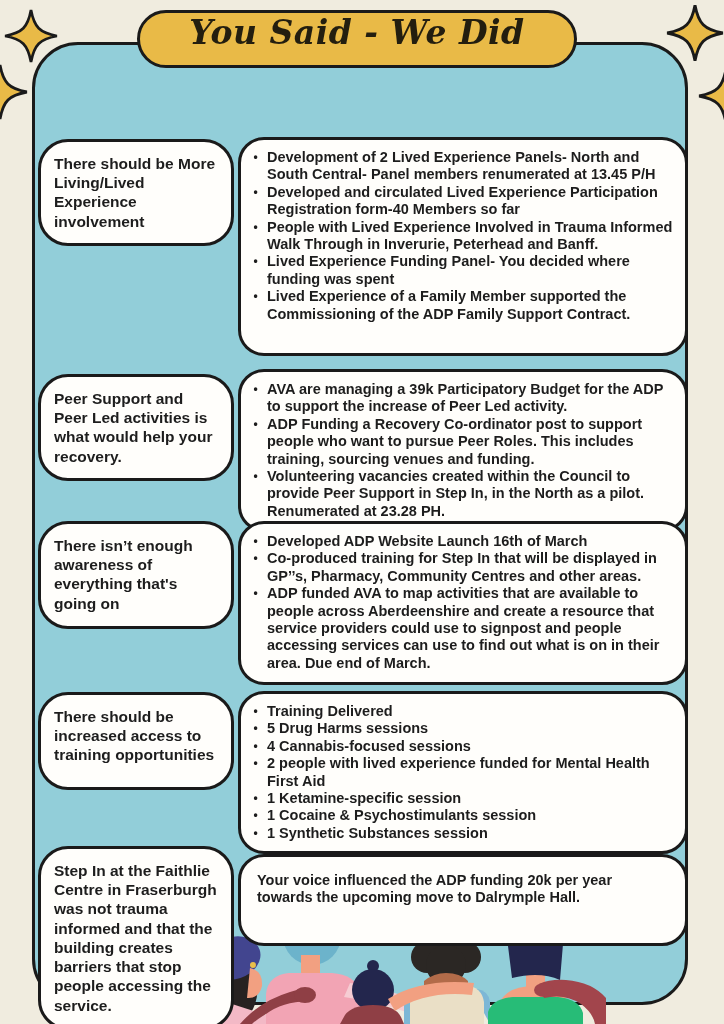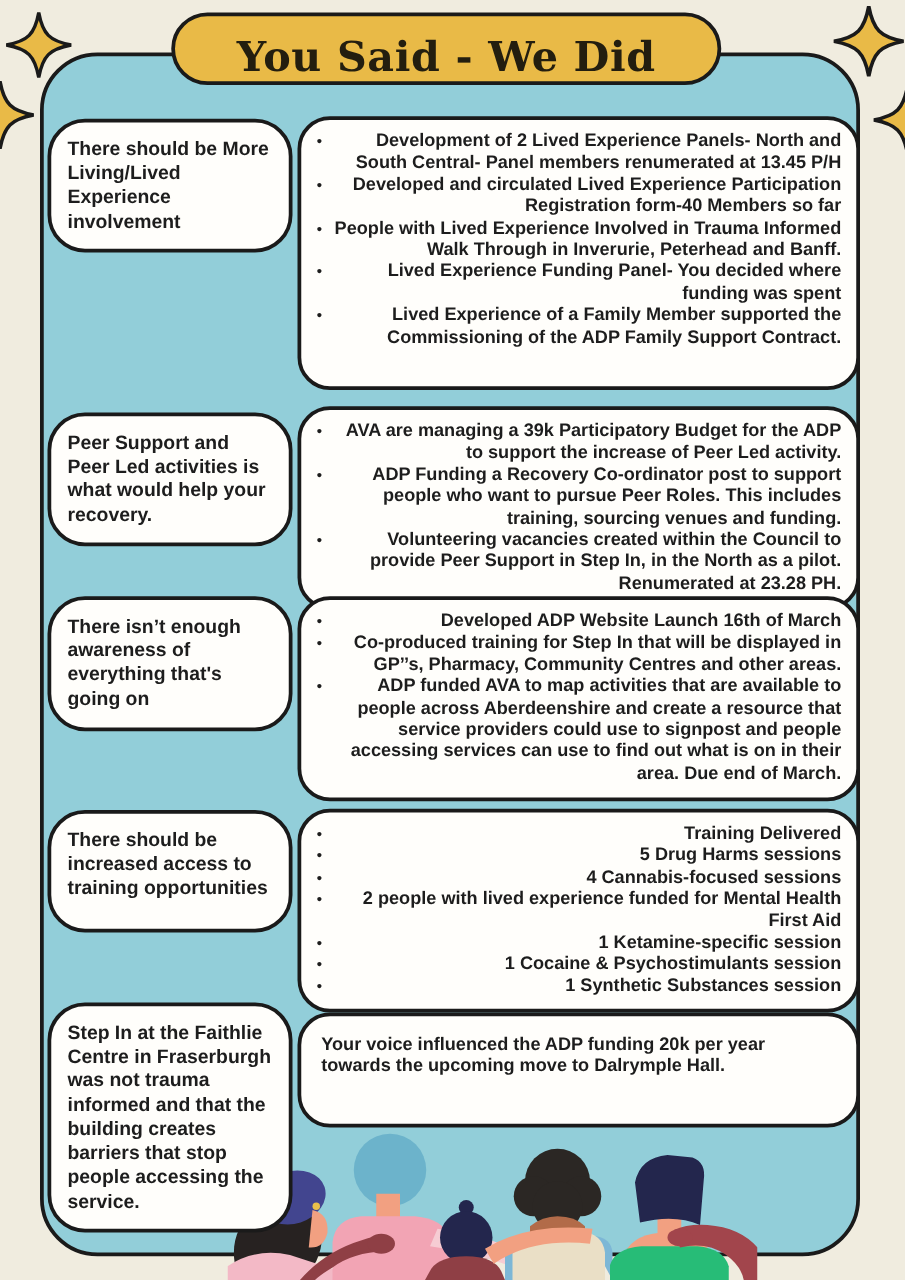--- a/index.html
+++ b/index.html
@@ -19,44 +19,44 @@
   .poster{position:absolute;inset:0;}
   .panel{
     position:absolute;left:32px;top:42px;width:656px;height:963px;
     background:var(--panel);border:3px solid var(--outline);
     border-radius:46px;box-sizing:border-box;z-index:1;
   }
   .banner{
     position:absolute;left:137px;top:10px;width:440px;height:58px;
     background:var(--banner);border:3px solid var(--outline);
     border-radius:32px;box-sizing:border-box;z-index:6;
-    display:flex;align-items:flex-end;justify-content:center;
+    display:flex;align-items:flex-start;justify-content:center;font-style:italic;
   }
   .banner-text{
     font-family:"DejaVu Serif",serif;font-weight:bold;font-size:33px;
     color:#231e0f;letter-spacing:0.5px;white-space:nowrap;
   }
   .sparkle{position:absolute;z-index:5;}
   .bubble{
     position:absolute;background:var(--bubble);
-    border:3px solid var(--outline);box-sizing:border-box;z-index:3;
+    border:3px solid var(--outline);box-sizing:border-box;z-index:3;margin-top:44px;
   }
   .said{
     left:38px;width:196px;border-radius:30px;
     padding:12px 13px;font-size:15.5px;font-weight:bold;line-height:1.24;
   }
   .did{
     left:238px;width:450px;border-radius:26px;
     padding:9px 12px 9px 10px;font-size:14.5px;font-weight:bold;line-height:1.2;
   }
   .did.plain{padding:13px 16px;}
   .did ul{margin:0;padding:0;list-style:none;}
   .did li{display:flex;gap:7px;margin:0;}
   .did li .marker{flex:none;width:9px;text-align:center;font-size:12px;line-height:17px;}
-  .did li .txt{flex:1;text-align:right;}
+  .did li .txt{flex:1;}
   .did p{margin:2px 0;}
   .people{position:absolute;left:182px;top:886px;width:424px;height:138px;z-index:2;}
 </style>
 </head>
 <body>
 
 <div class="poster">
 
   <div class="panel"></div>
 

